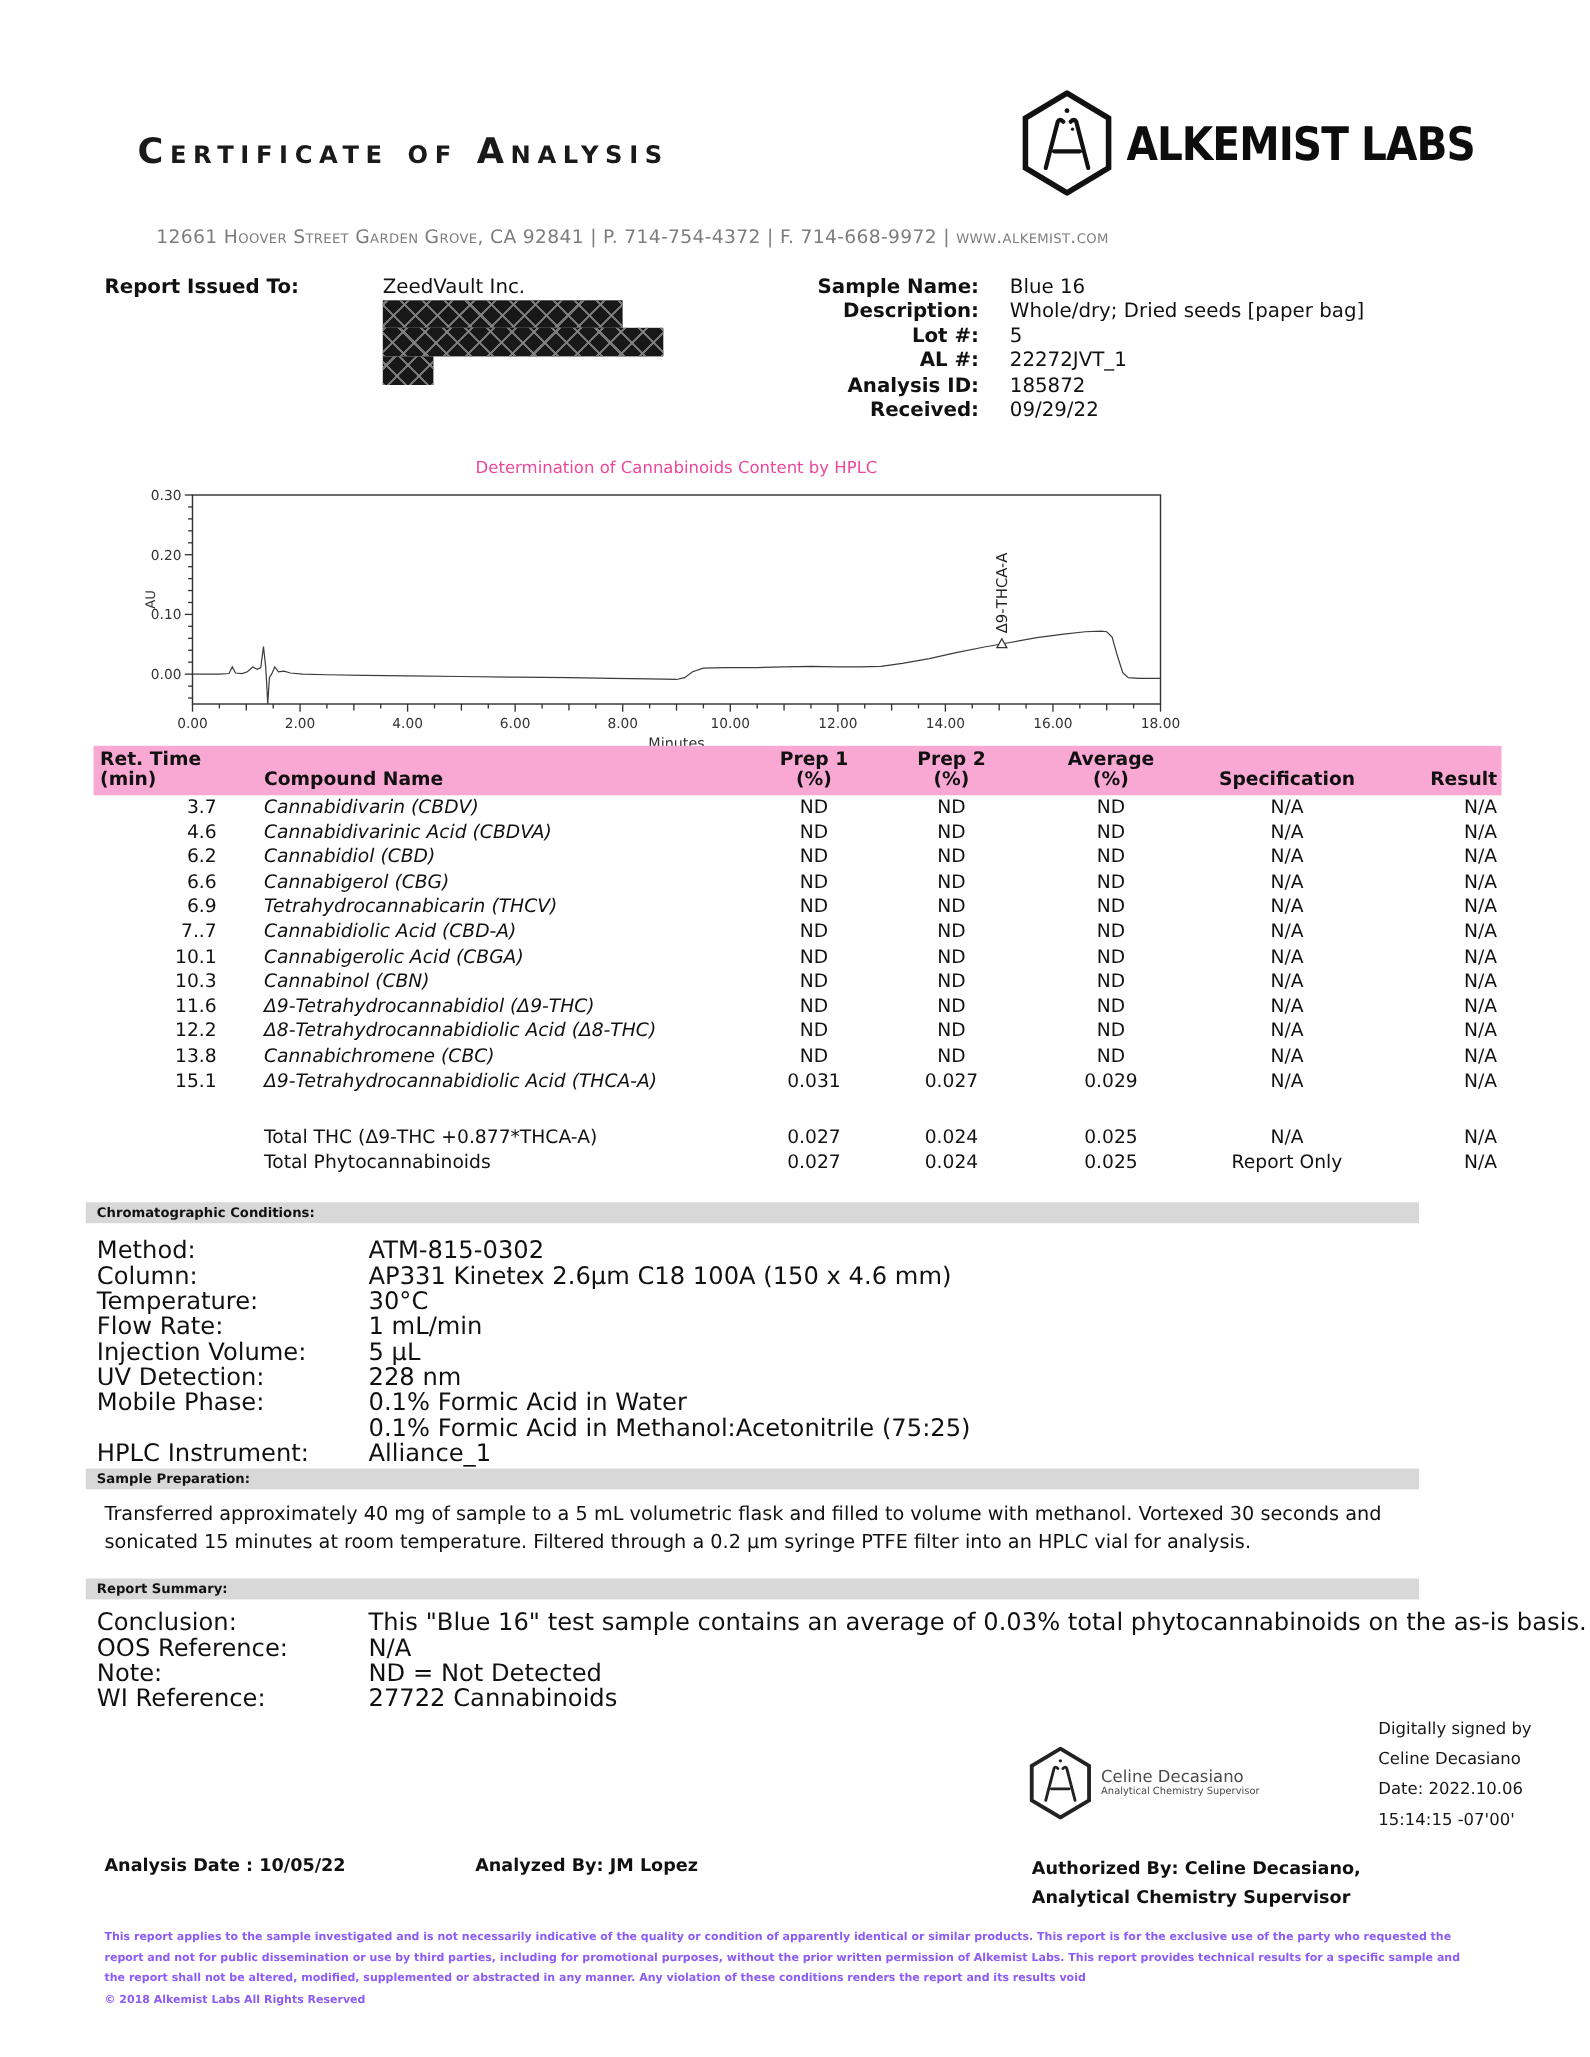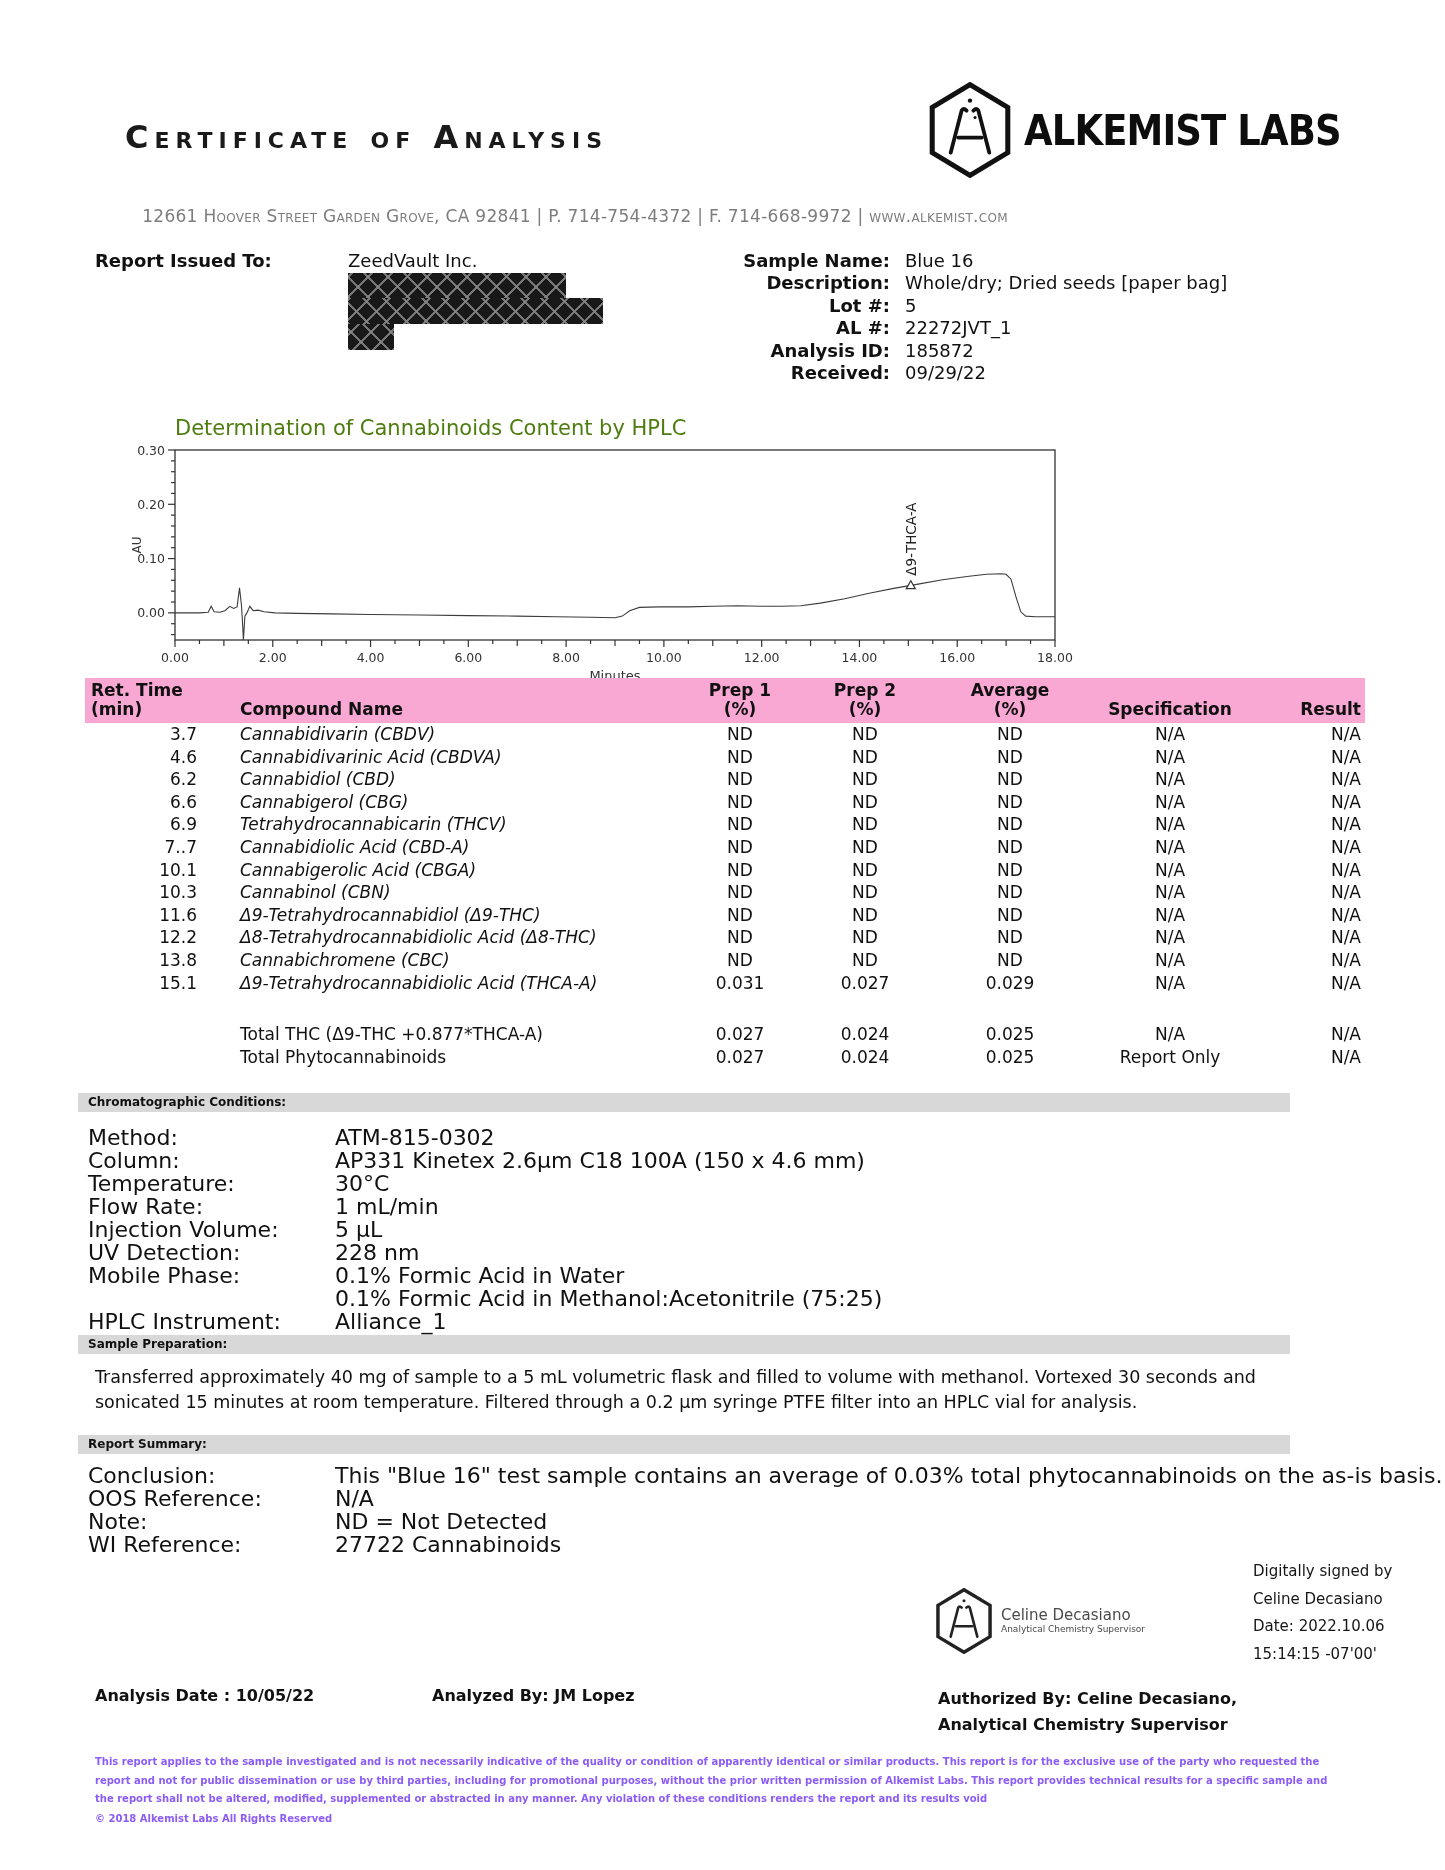--- a/index.html
+++ b/index.html
@@ -19,23 +19,23 @@
   .redaction{position:absolute;left:348px;top:273px;}
   .redact-row{background-color:#181818;
     background-image:repeating-linear-gradient(45deg,rgba(135,135,135,.85) 0 2px,transparent 2px 14px),
                      repeating-linear-gradient(-45deg,rgba(135,135,135,.85) 0 2px,transparent 2px 14px);}
   .redact-r1{width:218px;height:25px;}
   .redact-r2{width:255px;height:26px;}
   .redact-r3{width:46px;height:26px;}
   .sample-info{position:absolute;left:560px;top:250px;font-size:18px;}
   .si-row{height:22.4px;line-height:22.4px;white-space:nowrap;}
   .si-label{display:inline-block;width:330px;text-align:right;font-weight:bold;}
-  .si-value{margin-left:15px;}
-  
-  .chart-title{position:absolute;left:175px;top:416px;width:880px;text-align:left;font-size:21px;color:#4d7c0f;}
+  .si-value{margin-left:28px;}
+  
+  .chart-title{position:absolute;left:175px;top:416px;width:880px;text-align:center;font-size:15px;color:#ec4899;}
   .chart-svg{position:absolute;left:0;top:440px;}
   
   .results{position:absolute;left:85px;top:678px;width:1280px;border-collapse:collapse;
            table-layout:fixed;font-size:17px;}
   .results th{background:#f9a8d4;font-weight:bold;vertical-align:bottom;padding:3px 0 4px 0;line-height:19px;}
   .results td{height:22.6px;padding:0;line-height:22.6px;white-space:nowrap;overflow:visible;}
   .col-ret{text-align:right;padding-right:43px !important;}
   th.col-ret{text-align:left;padding-left:6px !important;padding-right:0 !important;}
   .col-compound{text-align:left;}
   td.col-compound{font-style:italic;}

